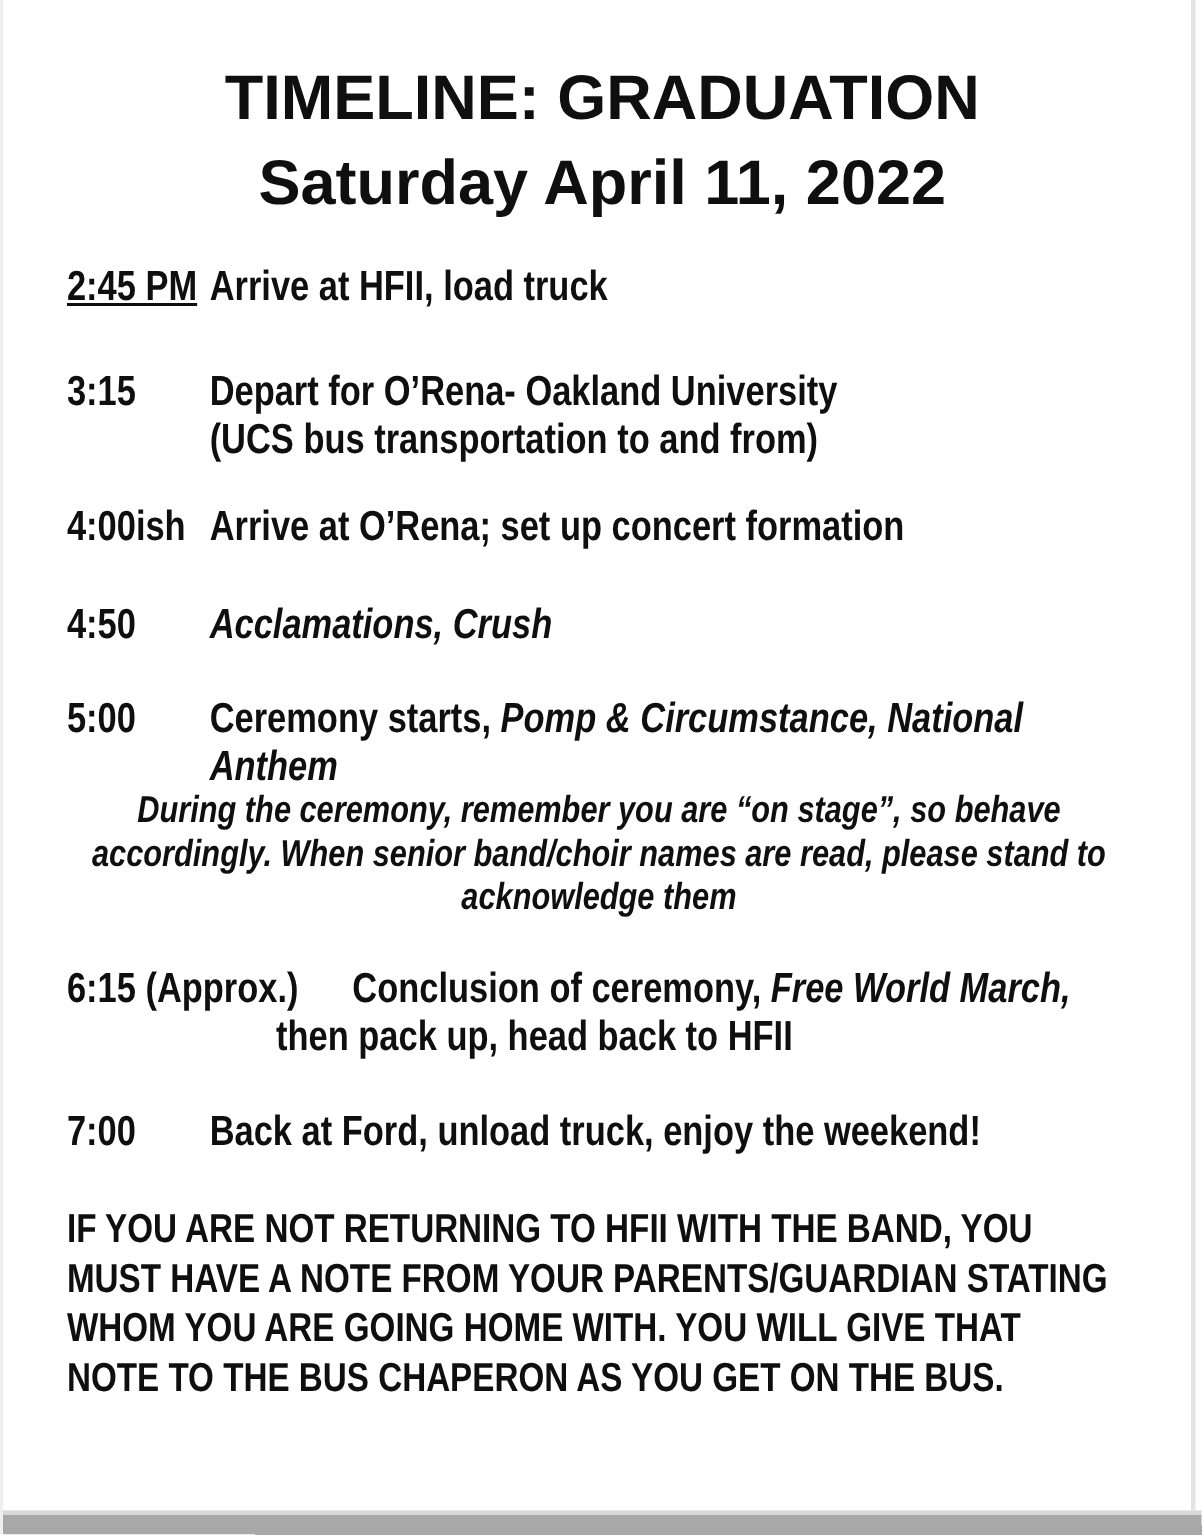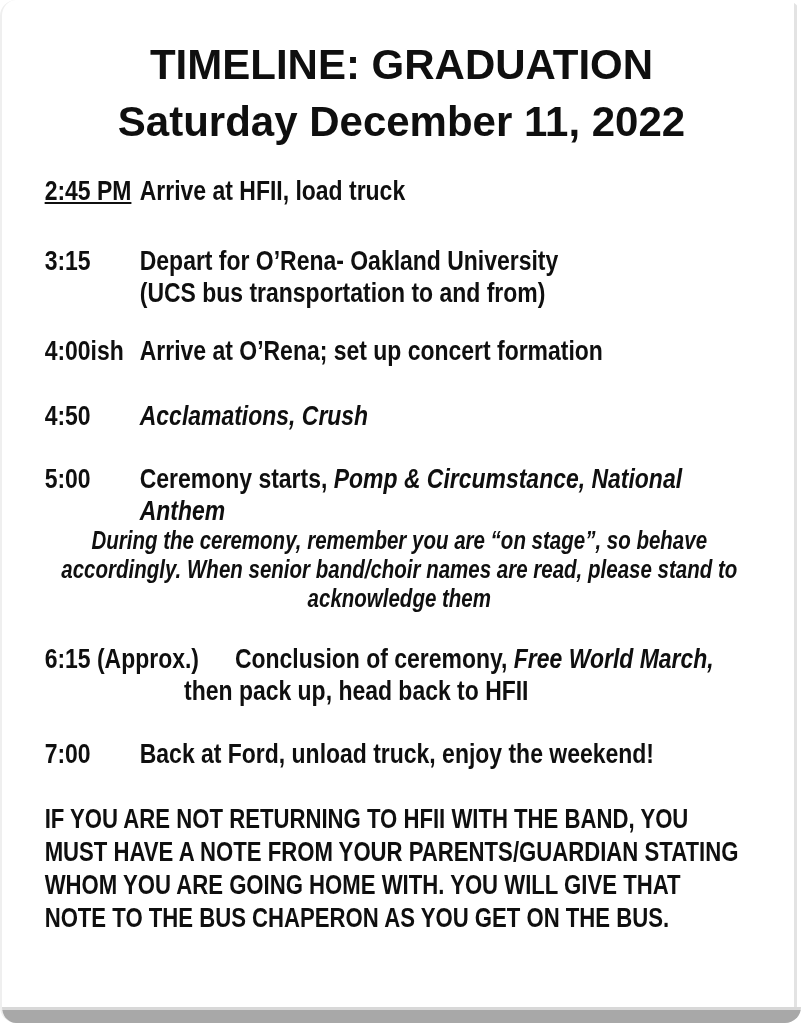--- a/index.html
+++ b/index.html
@@ -9,21 +9,20 @@
     font-family:"Liberation Sans", sans-serif;
     color:#111111;
     position:relative;
     overflow:hidden;
   }
   .page {
     position:absolute; inset:0;
     background:#ffffff;
     border-left:2px solid #efefef;
     overflow:hidden;
-    border-radius:16px;
   }
   
   .right-edge {
     position:absolute; top:0; left:792px;
     width:3px; height:1007px;
     background:#e3e3e3;
   }
   
   .bottom-bar { position:absolute; left:0; top:1007px; width:801px; }
   .bottom-bar .light { height:3px; background:#d8d8d8; }
@@ -81,21 +80,21 @@
     line-height:33px;
   }
 </style>
 </head>
 <body>
 
 <div class="page">
 
   <div class="title-block">
     <div>TIMELINE: GRADUATION</div>
-    <div>Saturday December 11, 2022</div>
+    <div>Saturday April 11, 2022</div>
   </div>
 
   <div class="cond">
 
     <div class="row m25">
       <span class="time u">2:45 PM</span>
       <span class="desc">Arrive at HFII, load truck</span>
     </div>
 
     <div class="row m38">

